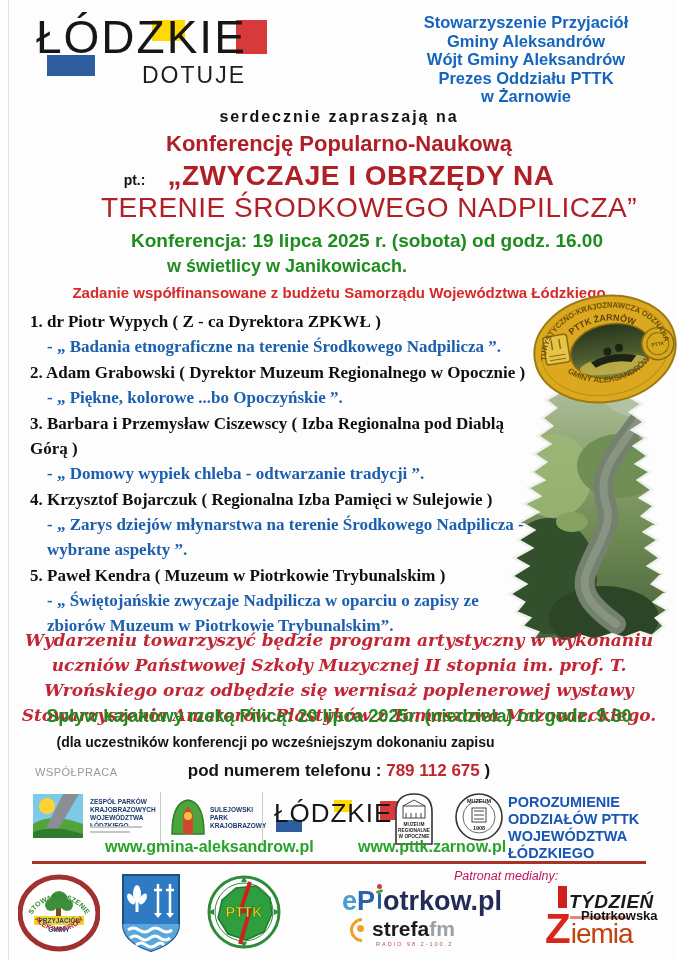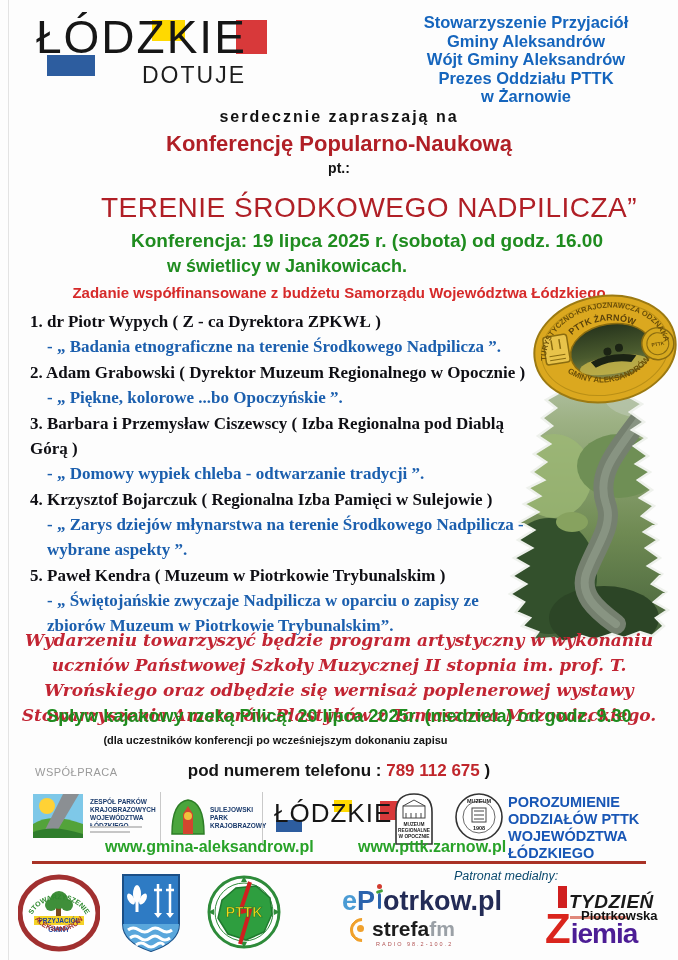--- a/index.html
+++ b/index.html
@@ -35,46 +35,46 @@
   .funding{left:0;top:284px;width:678px;font-weight:bold;font-size:15px;color:#d62a2a;}
 
   .speakers{left:30px;top:308px;width:508px;font-family:"Liberation Serif",serif;}
   .sp-name{font-weight:bold;font-size:17px;line-height:25px;color:#0f0f14;margin-top:1px;}
   .sp-topic{font-weight:bold;font-size:17px;line-height:25px;color:#1b5fae;padding-left:17px;}
 
   .artistic{left:19px;top:628px;width:640px;text-align:center;
             font-family:"DejaVu Serif",serif;font-style:italic;font-weight:bold;
             font-size:17px;line-height:25px;color:#c22533;}
   .kayak{left:0;top:706px;width:678px;font-weight:bold;font-size:18px;color:#1f8c1f;}
-  .reg1{left:0;top:734px;width:551px;font-weight:bold;font-size:11px;color:#141414;}
+  .reg1{left:0;top:734px;width:551px;font-weight:bold;font-size:14px;color:#141414;}
   .reg2{left:0;top:761px;width:678px;font-weight:bold;font-size:17px;color:#141414;}
   .phone{color:#c0262b;}
   .wspolpraca{left:35px;top:766px;font-size:11px;color:#9a9a9a;letter-spacing:0.5px;}
 
   .divider{width:1px;background:#c9c9c9;top:792px;height:54px;}
   .small-org-text{font-size:6.5px;font-weight:bold;color:#1a3a6b;line-height:8px;}
   .porozumienie{left:508px;top:794px;width:158px;text-align:left;color:#1856b5;
                 font-weight:bold;font-size:14.5px;line-height:17px;}
   .weblink{font-weight:bold;font-size:16px;color:#28a228;text-decoration:none;display:block;text-align:left;}
   .redrule{left:32px;top:861px;width:614px;height:3px;background:#a93226;}
 
   .patronat{left:436px;top:869px;width:140px;font-style:italic;font-size:12.5px;
-            color:#0c4a6e;text-align:center;}
+            color:#be185d;text-align:center;}
   .ep-e{color:#4a9bd4;font-weight:bold;font-size:27px;}
   .ep-p{color:#2a63ad;font-weight:bold;font-size:27px;}
   .ep-rest{color:#232b56;font-weight:bold;font-size:27px;}
   .ty-i{display:inline-block;width:9px;height:22px;background:#d01f1f;margin-right:2px;}
   .ty-name{font-style:italic;font-weight:bold;font-size:19px;color:#1a1a1a;letter-spacing:0.5px;}
   .ty-strip{width:58px;height:3px;background:#d86a5a;margin-top:3px;margin-left:12px;opacity:.8;}
   .strefa-name{font-weight:bold;font-size:21px;color:#1c1c1c;}
   .strefa-fm{font-weight:bold;font-size:21px;color:#9aa0a6;}
   .strefa-sub{font-size:5.5px;color:#b05050;letter-spacing:2px;margin-left:26px;}
   .zi-top{font-weight:bold;font-size:13px;color:#111;}
   .zi-z{font-weight:bold;font-size:42px;color:#da251d;line-height:30px;}
-  .zi-rest{font-weight:bold;font-size:28px;color:#4c1d95;letter-spacing:-1px;}
+  .zi-rest{font-weight:normal;font-size:28px;color:#c2410c;letter-spacing:-1px;}
 </style>
 </head>
 <body>
 
 <div class="poster">
   <div class="abs edge"></div>
 
   <div class="abs" style="left:30px;top:10px;width:245px;height:88px">
     <div class="abs rect" style="left:17px;top:45px;width:48px;height:21px;background:#2d5d9f"></div>
     <div class="abs rect" style="left:122px;top:10px;width:33px;height:21px;background:#ffd900"></div>
@@ -88,20 +88,21 @@
     <div>Gminy Aleksandrów</div>
     <div>Wójt Gminy Aleksandrów</div>
     <div>Prezes Oddziału PTTK</div>
     <div>w Żarnowie</div>
   </div>
 
   <div class="abs invite ctr">serdecznie zapraszają na</div>
   <div class="abs subtitle ctr">Konferencję Popularno-Naukową</div>
   <div class="abs titlerow">
     <span class="title-pre">pt.:</span>
+    <span class="title-big">„ZWYCZAJE I OBRZĘDY NA</span>
   </div>
   <div class="abs title2 ctr">TERENIE ŚRODKOWEGO NADPILICZA”</div>
   <div class="abs date1 ctr">Konferencja: 19 lipca 2025 r. (sobota) od godz. 16.00</div>
   <div class="abs date2 ctr">w świetlicy w Janikowicach.</div>
   <div class="abs funding ctr">Zadanie współfinansowane z budżetu Samorządu Województwa Łódzkiego</div>
 
   <div class="abs speakers">
     <div class="sp-name">1.  dr Piotr Wypych ( Z - ca Dyrektora ZPKWŁ )</div>
     <div class="sp-topic">- „ Badania etnograficzne na terenie Środkowego Nadpilicza ”.</div>
     <div class="sp-name">2. Adam Grabowski ( Dyrektor Muzeum Regionalnego w Opocznie )</div>

